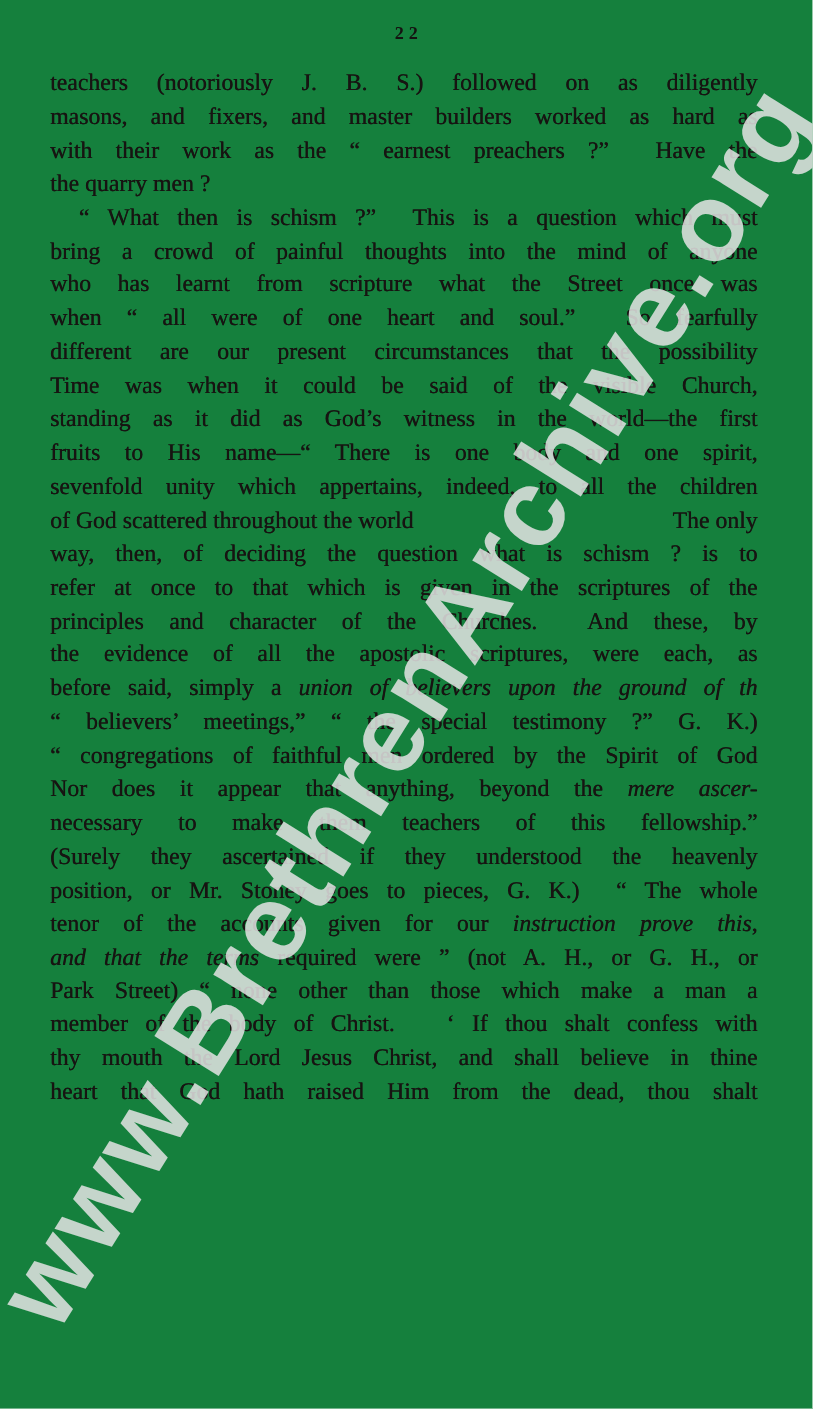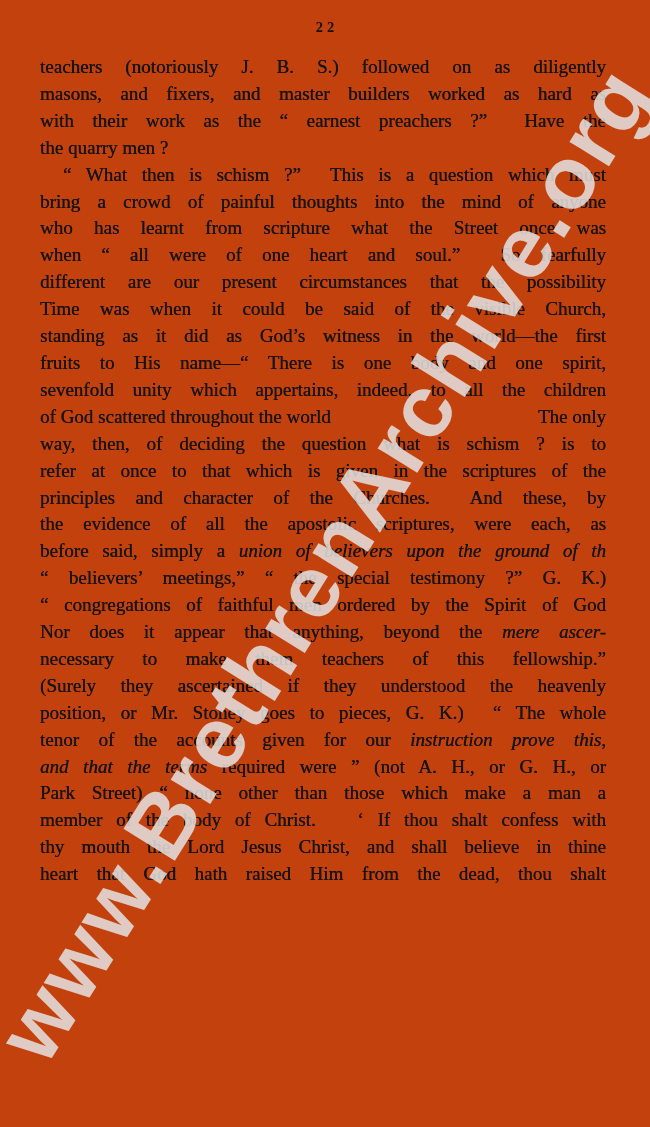--- a/index.html
+++ b/index.html
@@ -10,21 +10,21 @@
   body {
     width: 650px;
     height: 1127px;
     position: relative;
     overflow: hidden;
     font-family: "Liberation Serif", serif;
   }
   .page {
     position: absolute;
     inset: 0;
-    background: #c2410c;
+    background: #15803d;
   }
   .page-number {
     position: absolute;
     top: 19px;
     left: 0;
     width: 100%;
     text-align: center;
     font-size: 14.5px;
     font-weight: bold;
     letter-spacing: 4px;

